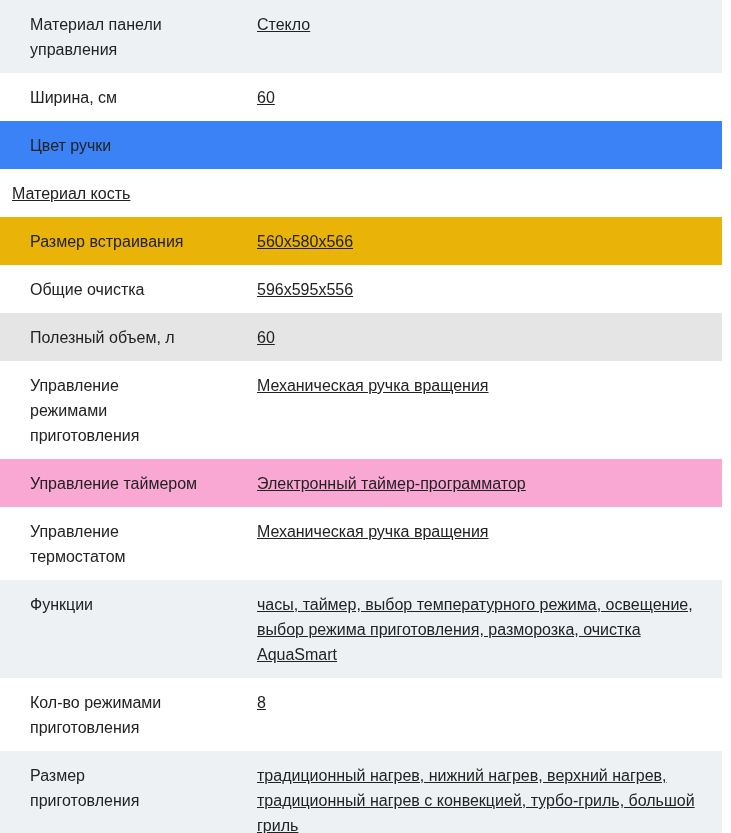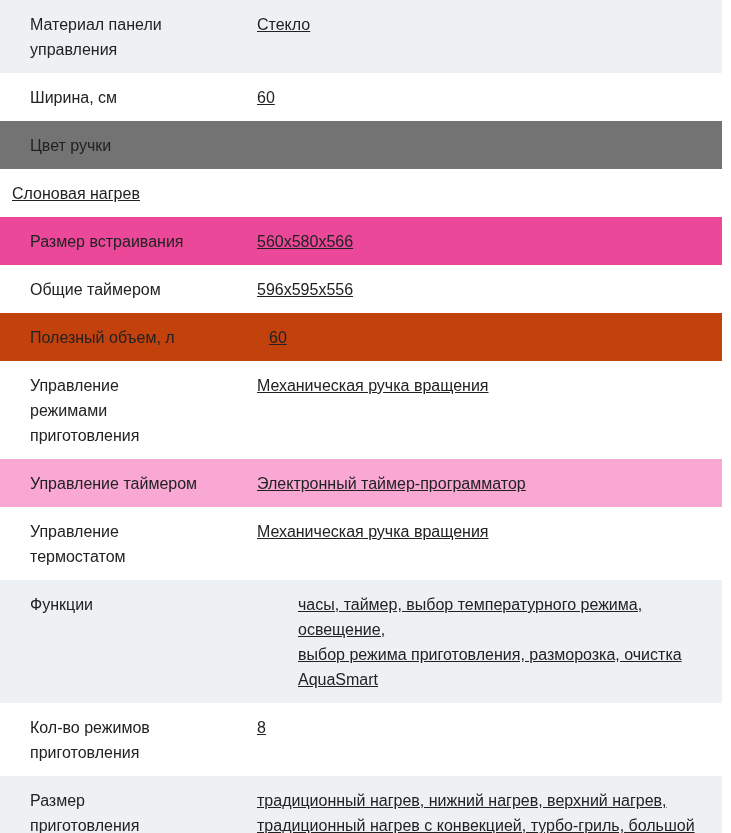--- a/index.html
+++ b/index.html
@@ -53,39 +53,39 @@
     <div class="spec-cell spec-label">Материал панели
 управления</div>
     <div class="spec-cell spec-value">Стекло</div>
   </div>
 
   <div class="spec-row">
     <div class="spec-cell spec-label">Ширина, см</div>
     <div class="spec-cell spec-value">60</div>
   </div>
 
-  <div class="spec-row shaded" style="background: #737373;">
+  <div class="spec-row shaded" style="background: #3b82f6;">
     <div class="spec-cell spec-label">Цвет ручки</div>
   </div>
 
   <div class="spec-row">
-    <div class="spec-cell spec-value">Слоновая нагрев</div>
+    <div class="spec-cell spec-value">Материал кость</div>
   </div>
 
-  <div class="spec-row shaded" style="background: #ec4899;">
+  <div class="spec-row shaded" style="background: #eab308;">
     <div class="spec-cell spec-label">Размер встраивания</div>
     <div class="spec-cell spec-value">560x580x566</div>
   </div>
 
   <div class="spec-row">
-    <div class="spec-cell spec-label">Общие таймером</div>
+    <div class="spec-cell spec-label">Общие очистка</div>
     <div class="spec-cell spec-value">596x595x556</div>
   </div>
 
-  <div class="spec-row shaded" style="background: #c2410c; gap: 12px;">
+  <div class="spec-row shaded" style="background: #e5e5e5;">
     <div class="spec-cell spec-label">Полезный объем, л</div>
     <div class="spec-cell spec-value">60</div>
   </div>
 
   <div class="spec-row">
     <div class="spec-cell spec-label">Управление
 режимами
 приготовления</div>
     <div class="spec-cell spec-value">Механическая ручка вращения</div>
   </div>
@@ -94,29 +94,29 @@
     <div class="spec-cell spec-label">Управление таймером</div>
     <div class="spec-cell spec-value">Электронный таймер-программатор</div>
   </div>
 
   <div class="spec-row">
     <div class="spec-cell spec-label">Управление
 термостатом</div>
     <div class="spec-cell spec-value">Механическая ручка вращения</div>
   </div>
 
-  <div class="spec-row shaded" style="background: rgb(238, 241, 244); gap: 41px;">
+  <div class="spec-row shaded" style="background: rgb(238, 241, 244);">
     <div class="spec-cell spec-label">Функции</div>
     <div class="spec-cell spec-value">часы, таймер, выбор температурного режима, освещение,
 выбор режима приготовления, разморозка, очистка
 AquaSmart</div>
   </div>
 
   <div class="spec-row">
-    <div class="spec-cell spec-label">Кол-во режимов
+    <div class="spec-cell spec-label">Кол-во режимами
 приготовления</div>
     <div class="spec-cell spec-value">8</div>
   </div>
 
   <div class="spec-row shaded" style="background: rgb(238, 241, 244);">
     <div class="spec-cell spec-label">Размер
 приготовления</div>
     <div class="spec-cell spec-value">традиционный нагрев, нижний нагрев, верхний нагрев,
 традиционный нагрев с конвекцией, турбо-гриль, большой
 гриль</div>

